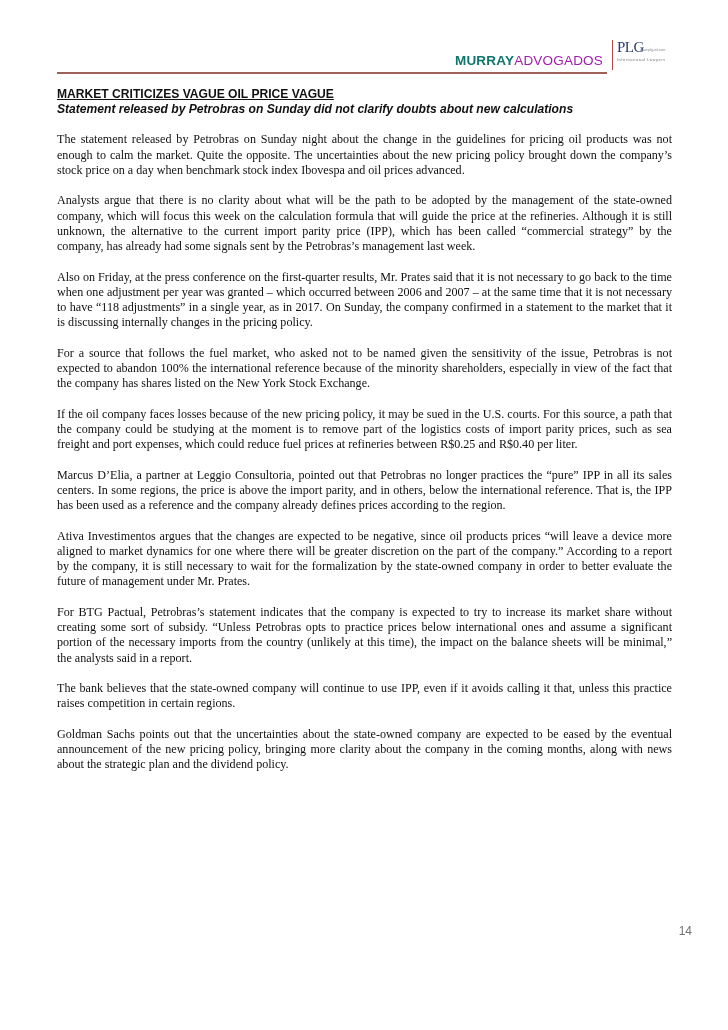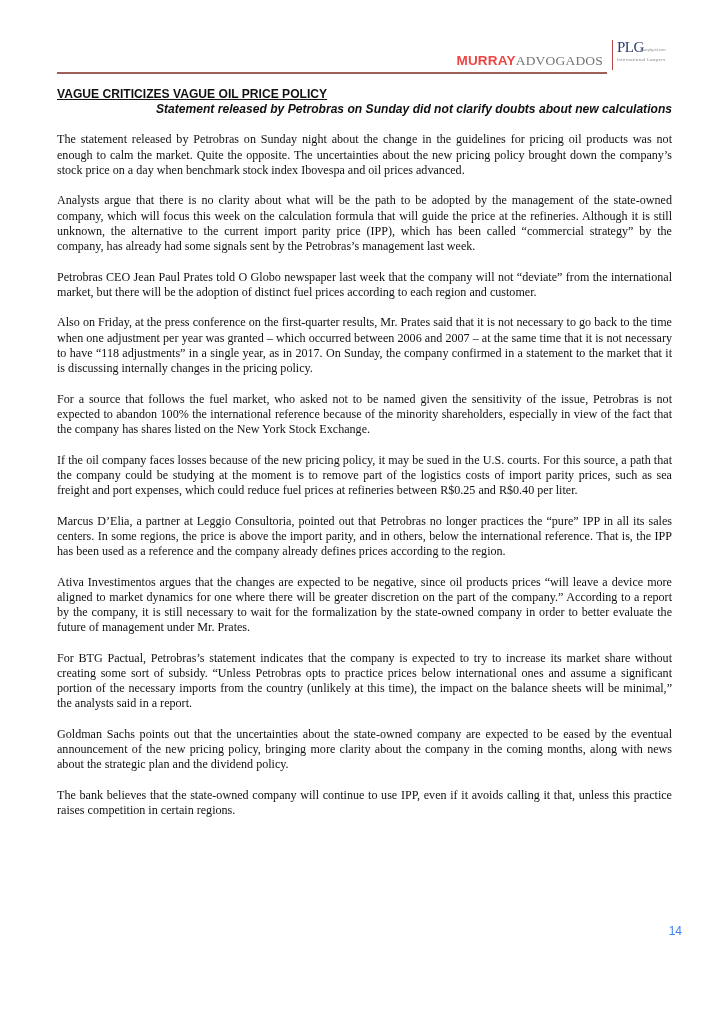--- a/index.html
+++ b/index.html
@@ -1,56 +1,55 @@
 <!DOCTYPE html>
 <html><head>
 <meta charset="utf-8">
 <style>
   html, body { margin: 0; padding: 0; background: #ffffff; }
   body { width: 728px; height: 1030px; position: relative; overflow: hidden;
          font-family: "Liberation Sans", sans-serif; color: #111; }
   .header { position: absolute; left: 0; top: 0; width: 728px; height: 80px; }
   .brand { position: absolute; right: 125px; top: 53px; font-size: 13.5px; letter-spacing: 0.2px; font-weight: bold; }
-  .brand .murray { color: #ef4444; }
-  .brand .advogados { color: #737373; font-weight: normal; font-family: Liberation Serif, serif; }
+  .brand .murray { color: #0f766e; }
+  .brand .advogados { color: #a21caf; font-weight: normal; }
   .header-rule { position: absolute; left: 57px; top: 72px; width: 550px; height: 2px; background: #a0605a; }
   .plg { position: absolute; left: 612px; top: 40px; width: 62px; height: 30px; border-left: 1.5px solid #b44; padding-left: 4px; }
   .plg-mark { font-family: "Liberation Serif", serif; font-size: 15px; color: #2b3a6b; letter-spacing: -0.5px; line-height: 15px; }
   .plg-url { font-size: 3.5px; color: #888; position: absolute; left: 27px; top: 8px; }
   .plg-tag { font-size: 4px; color: #777; letter-spacing: 0.5px; margin-top: 2px; }
   .content { position: absolute; left: 57px; top: 87px; width: 615px; font-size: 12.1px; line-height: 15.2px; }
   .title { font-weight: bold; text-decoration: underline; margin: 0; font-size: 12.1px; }
-  .subtitle { font-weight: bold; font-style: italic; margin: 0 0 15px 0; font-size: 12.1px; text-align: right; }
+  .subtitle { font-weight: bold; font-style: italic; margin: 0 0 15px 0; font-size: 12.1px; }
   .para { margin: 0 0 15.4px 0; text-align: justify; font-family: Liberation Serif, serif; }
-  .page-number { position: absolute; right: 46px; top: 924px; font-size: 12px; color: #3b82f6; font-family: "Liberation Sans", sans-serif; }
+  .page-number { position: absolute; right: 36px; top: 924px; font-size: 12px; color: #737373; font-family: "Liberation Sans", sans-serif; }
 </style>
 </head>
 <body>
 
 <div class="header">
   <div class="brand">
     <span class="murray">MURRAY</span><span class="advogados">ADVOGADOS</span>
   </div>
   <div class="header-rule"></div>
   <div class="plg">
     <div class="plg-mark">PLG</div>
     <div class="plg-url">www.plg-int.com</div>
     <div class="plg-tag">International Lawyers</div>
   </div>
 </div>
 
 <div class="content">
-  <p class="title">VAGUE CRITICIZES VAGUE OIL PRICE POLICY</p>
+  <p class="title">MARKET CRITICIZES VAGUE OIL PRICE VAGUE</p>
   <p class="subtitle">Statement released by Petrobras on Sunday did not clarify doubts about new calculations</p>
   <p class="para">The statement released by Petrobras on Sunday night about the change in the guidelines for pricing oil products was not enough to calm the market. Quite the opposite. The uncertainties about the new pricing policy brought down the company’s stock price on a day when benchmark stock index Ibovespa and oil prices advanced.</p>
   <p class="para">Analysts argue that there is no clarity about what will be the path to be adopted by the management of the state-owned company, which will focus this week on the calculation formula that will guide the price at the refineries. Although it is still unknown, the alternative to the current import parity price (IPP), which has been called “commercial strategy” by the company, has already had some signals sent by the Petrobras’s management last week.</p>
-  <p class="para">Petrobras CEO Jean Paul Prates told O Globo newspaper last week that the company will not “deviate” from the international market, but there will be the adoption of distinct fuel prices according to each region and customer.</p>
   <p class="para">Also on Friday, at the press conference on the first-quarter results, Mr. Prates said that it is not necessary to go back to the time when one adjustment per year was granted – which occurred between 2006 and 2007 – at the same time that it is not necessary to have “118 adjustments” in a single year, as in 2017. On Sunday, the company confirmed in a statement to the market that it is discussing internally changes in the pricing policy.</p>
   <p class="para">For a source that follows the fuel market, who asked not to be named given the sensitivity of the issue, Petrobras is not expected to abandon 100% the international reference because of the minority shareholders, especially in view of the fact that the company has shares listed on the New York Stock Exchange.</p>
   <p class="para">If the oil company faces losses because of the new pricing policy, it may be sued in the U.S. courts. For this source, a path that the company could be studying at the moment is to remove part of the logistics costs of import parity prices, such as sea freight and port expenses, which could reduce fuel prices at refineries between R$0.25 and R$0.40 per liter.</p>
   <p class="para">Marcus D’Elia, a partner at Leggio Consultoria, pointed out that Petrobras no longer practices the “pure” IPP in all its sales centers. In some regions, the price is above the import parity, and in others, below the international reference. That is, the IPP has been used as a reference and the company already defines prices according to the region.</p>
   <p class="para">Ativa Investimentos argues that the changes are expected to be negative, since oil products prices “will leave a device more aligned to market dynamics for one where there will be greater discretion on the part of the company.” According to a report by the company, it is still necessary to wait for the formalization by the state-owned company in order to better evaluate the future of management under Mr. Prates.</p>
   <p class="para">For BTG Pactual, Petrobras’s statement indicates that the company is expected to try to increase its market share without creating some sort of subsidy. “Unless Petrobras opts to practice prices below international ones and assume a significant portion of the necessary imports from the country (unlikely at this time), the impact on the balance sheets will be minimal,” the analysts said in a report.</p>
+  <p class="para">The bank believes that the state-owned company will continue to use IPP, even if it avoids calling it that, unless this practice raises competition in certain regions.</p>
   <p class="para">Goldman Sachs points out that the uncertainties about the state-owned company are expected to be eased by the eventual announcement of the new pricing policy, bringing more clarity about the company in the coming months, along with news about the strategic plan and the dividend policy.</p>
-  <p class="para">The bank believes that the state-owned company will continue to use IPP, even if it avoids calling it that, unless this practice raises competition in certain regions.</p>
 </div>
 
 <div class="page-number">14</div>
 
 </body></html>

